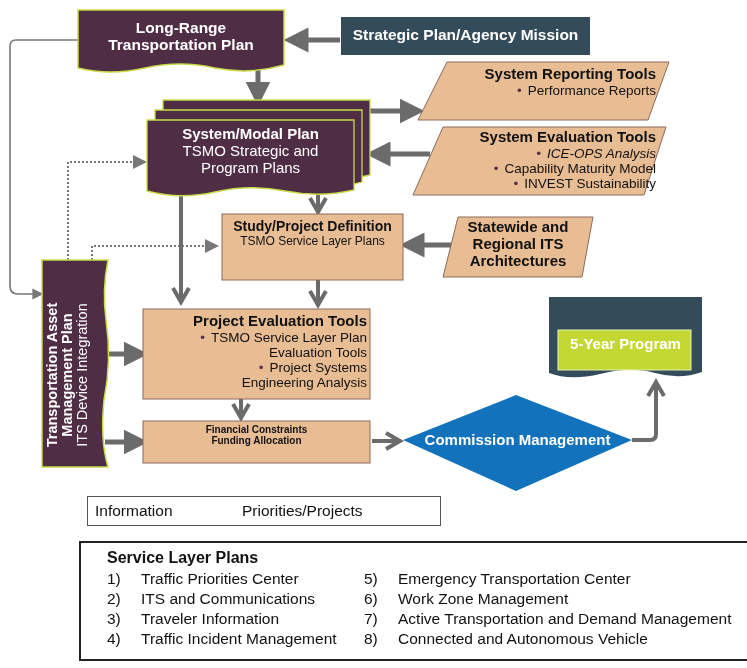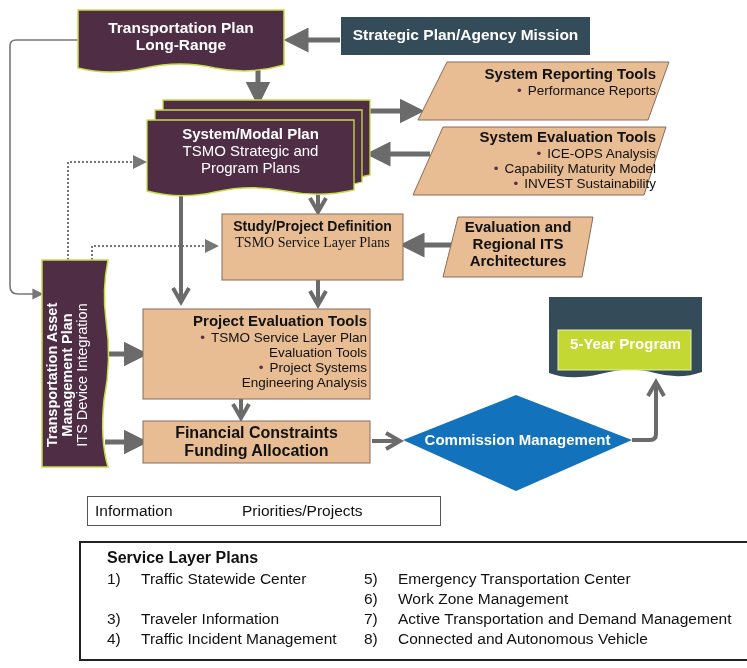--- a/index.html
+++ b/index.html
@@ -78,85 +78,86 @@
   <polygon points="403,440 516,395 632,440 516,491" fill="#1272bb"></polygon>
 
   <path d="M549,297 L702,297 L702,372 Q680,380 655,373 Q630,366 600,374 Q570,381 549,373 Z" fill="#344b5a"></path>
   <rect x="558" y="330" width="133" height="40" fill="#c3d832" stroke="#e8f0b0" stroke-width="1"></rect>
 
   <line x1="196" y1="511" x2="226" y2="511" stroke="#6b6b6b" stroke-width="5" marker-end="url(#ah)"></line>
   <line x1="390" y1="511" x2="418" y2="511" stroke="#6b6b6b" stroke-width="4" marker-end="url(#oh)"></line>
 </svg>
 
 <div class="t w b" style="left:78px;top:19px;width:206px;font-size:15.5px;">
+  <div>Long-Range</div>
   <div>Transportation Plan</div>
-  <div>Long-Range</div>
 </div>
 
 <div class="t w b" style="left:341px;top:26px;width:249px;font-size:15.5px;">Strategic Plan/Agency Mission</div>
 
 <div class="t w" style="left:147px;top:126px;width:207px;font-size:15px;">
   <div class="b">System/Modal Plan</div>
   <div>TSMO Strategic and</div>
   <div>Program Plans</div>
 </div>
 
 <div class="t ls" style="left:446px;top:66px;width:210px;font-size:13.5px;">
   <div class="b" style="font-size:15px;">System Reporting Tools</div>
   <div class="bullet" style="padding-left:2px;"><span>Performance Reports</span></div>
 </div>
 
 <div class="t ls" style="left:446px;top:129px;width:210px;font-size:13.5px;">
   <div class="b" style="font-size:15px;">System Evaluation Tools</div>
-  <div class="bullet" style="padding-left:2px;"><span>ICE-OPS Analysis</span></div>
+  <div class="bullet" style="padding-left:2px;font-style:italic;"><span>ICE-OPS Analysis</span></div>
   <div class="bullet" style="padding-left:2px;"><span>Capability Maturity Model</span></div>
   <div class="bullet" style="padding-left:2px;"><span>INVEST Sustainability</span></div>
 </div>
 
 <div class="t" style="left:222px;top:219px;width:181px;font-size:14.5px;">
   <div class="b" style="font-size:14px;">Study/Project Definition</div>
-  <div style="font-size:14px;font-family:Liberation Serif, serif;">TSMO Service Layer Plans</div>
+  <div style="font-size:12px;">TSMO Service Layer Plans</div>
 </div>
 
 <div class="t b" style="left:448px;top:219px;width:140px;font-size:15px;">
-  <div>Evaluation and</div>
+  <div>Statewide and</div>
   <div>Regional ITS</div>
   <div>Architectures</div>
 </div>
 
 <div class="t w" style="left:-30px;top:345px;width:210px;height:60px;font-size:14.5px;transform:rotate(-90deg);transform-origin:center;line-height:1.05;">
   <div class="b">Transportation Asset</div>
   <div class="b">Management Plan</div>
   <div>ITS Device Integration</div>
 </div>
 
 <div class="t ls" style="left:152px;top:313px;width:215px;font-size:13.5px;">
   <div class="b" style="font-size:15px;">Project Evaluation Tools</div>
   <div class="bullet"><span>TSMO Service Layer Plan</span></div>
   <div style="padding-left:16px;">Evaluation Tools</div>
   <div class="bullet"><span>Project Systems</span></div>
   <div style="padding-left:16px;">Engineering Analysis</div>
 </div>
 
-<div class="t b" style="left:143px;top:424px;width:227px;font-size:16px;">
+<div class="t b" style="left:143px;top:424px;width:227px;font-size:10px;">
   <div>Financial Constraints</div>
   <div>Funding Allocation</div>
 </div>
 
 <div class="t w b" style="left:403px;top:432px;width:229px;font-size:15px;">Commission Management</div>
 
 <div class="t w b" style="left:549px;top:304px;width:153px;font-size:15px;margin-top:32px;">5-Year Program</div>
 
 <div class="legend-box"></div>
 <div class="t" style="left:95px;top:502px;font-size:15.5px;text-align:left;">Information</div>
 <div class="t" style="left:242px;top:502px;font-size:15.5px;text-align:right;">Priorities/Projects</div>
 
 <div class="slp">
   <div class="slp-title">Service Layer Plans</div>
-  <div class="slp-item" style="left:26px;top:27px;"><span class="num">1)</span><span>Traffic Statewide Center</span></div>
+  <div class="slp-item" style="left:26px;top:27px;"><span class="num">1)</span><span>Traffic Priorities Center</span></div>
+  <div class="slp-item" style="left:26px;top:47px;"><span class="num">2)</span><span>ITS and Communications</span></div>
   <div class="slp-item" style="left:26px;top:67px;"><span class="num">3)</span><span>Traveler Information</span></div>
   <div class="slp-item" style="left:26px;top:87px;"><span class="num">4)</span><span>Traffic Incident Management</span></div>
   <div class="slp-item" style="left:283px;top:27px;"><span class="num">5)</span><span>Emergency Transportation Center</span></div>
   <div class="slp-item" style="left:283px;top:47px;"><span class="num">6)</span><span>Work Zone Management</span></div>
   <div class="slp-item" style="left:283px;top:67px;"><span class="num">7)</span><span>Active Transportation and Demand Management</span></div>
   <div class="slp-item" style="left:283px;top:87px;"><span class="num">8)</span><span>Connected and Autonomous Vehicle</span></div>
 </div>
 </div>
 
 </body></html>

